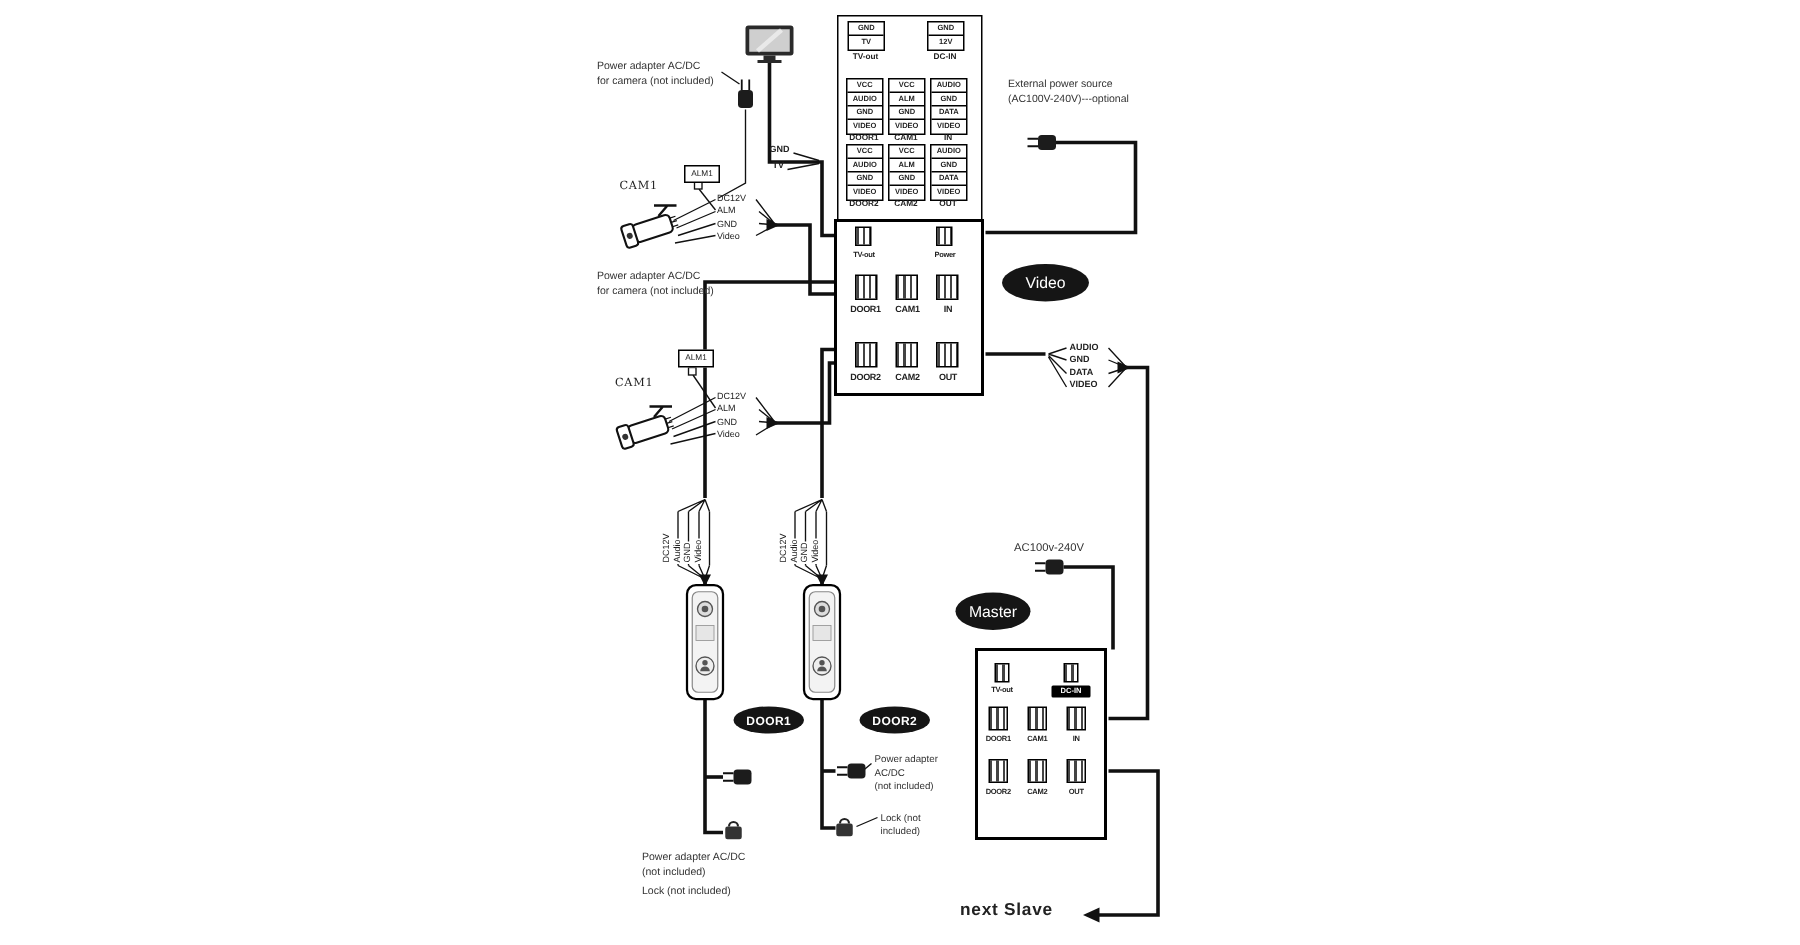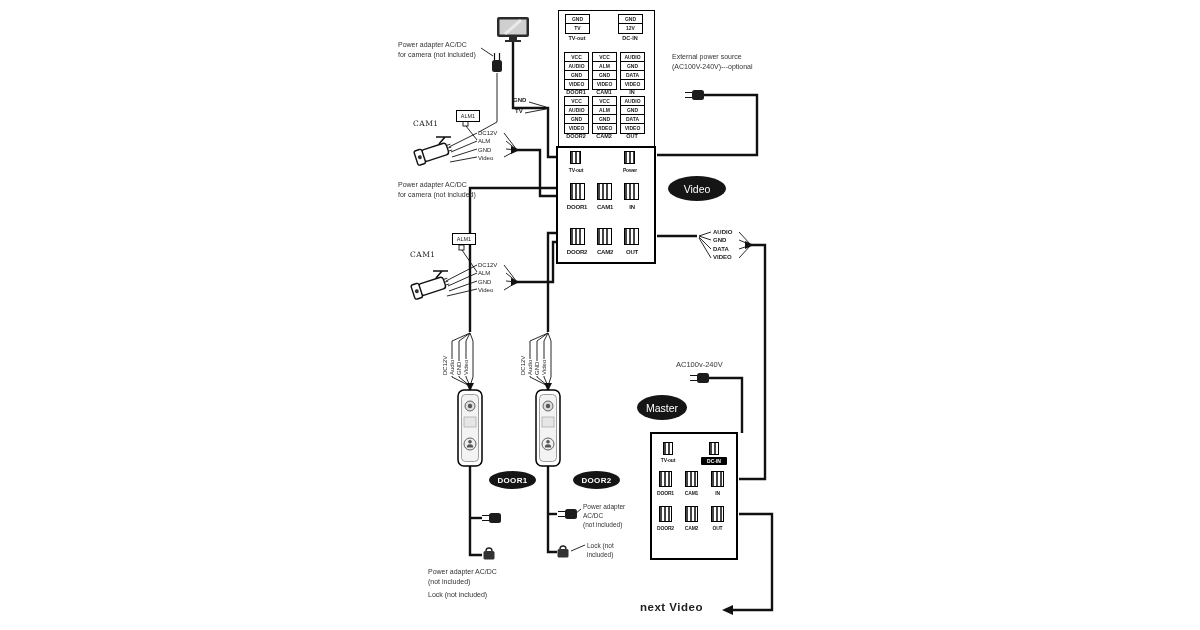--- a/index.html
+++ b/index.html
@@ -284,15 +284,15 @@
 (AC100V-240V)---optional</div>
   <div class="tag" style="left:676px;top:360px">AC100v-240V</div>
   <div class="note sm" style="left:583px;top:502px">Power adapter
 AC/DC
 (not included)</div>
   <div class="note sm" style="left:587px;top:541px">Lock (not
 included)</div>
   <div class="note" style="left:428px;top:567px">Power adapter AC/DC
 (not included)</div>
   <div class="note" style="left:428px;top:590px">Lock (not included)</div>
-  <div class="next" style="left:640px;top:601px">next Video</div>
+  <div class="next" style="left:640px;top:601px">next Slave</div>
 
 </div>
 
 </body></html>

